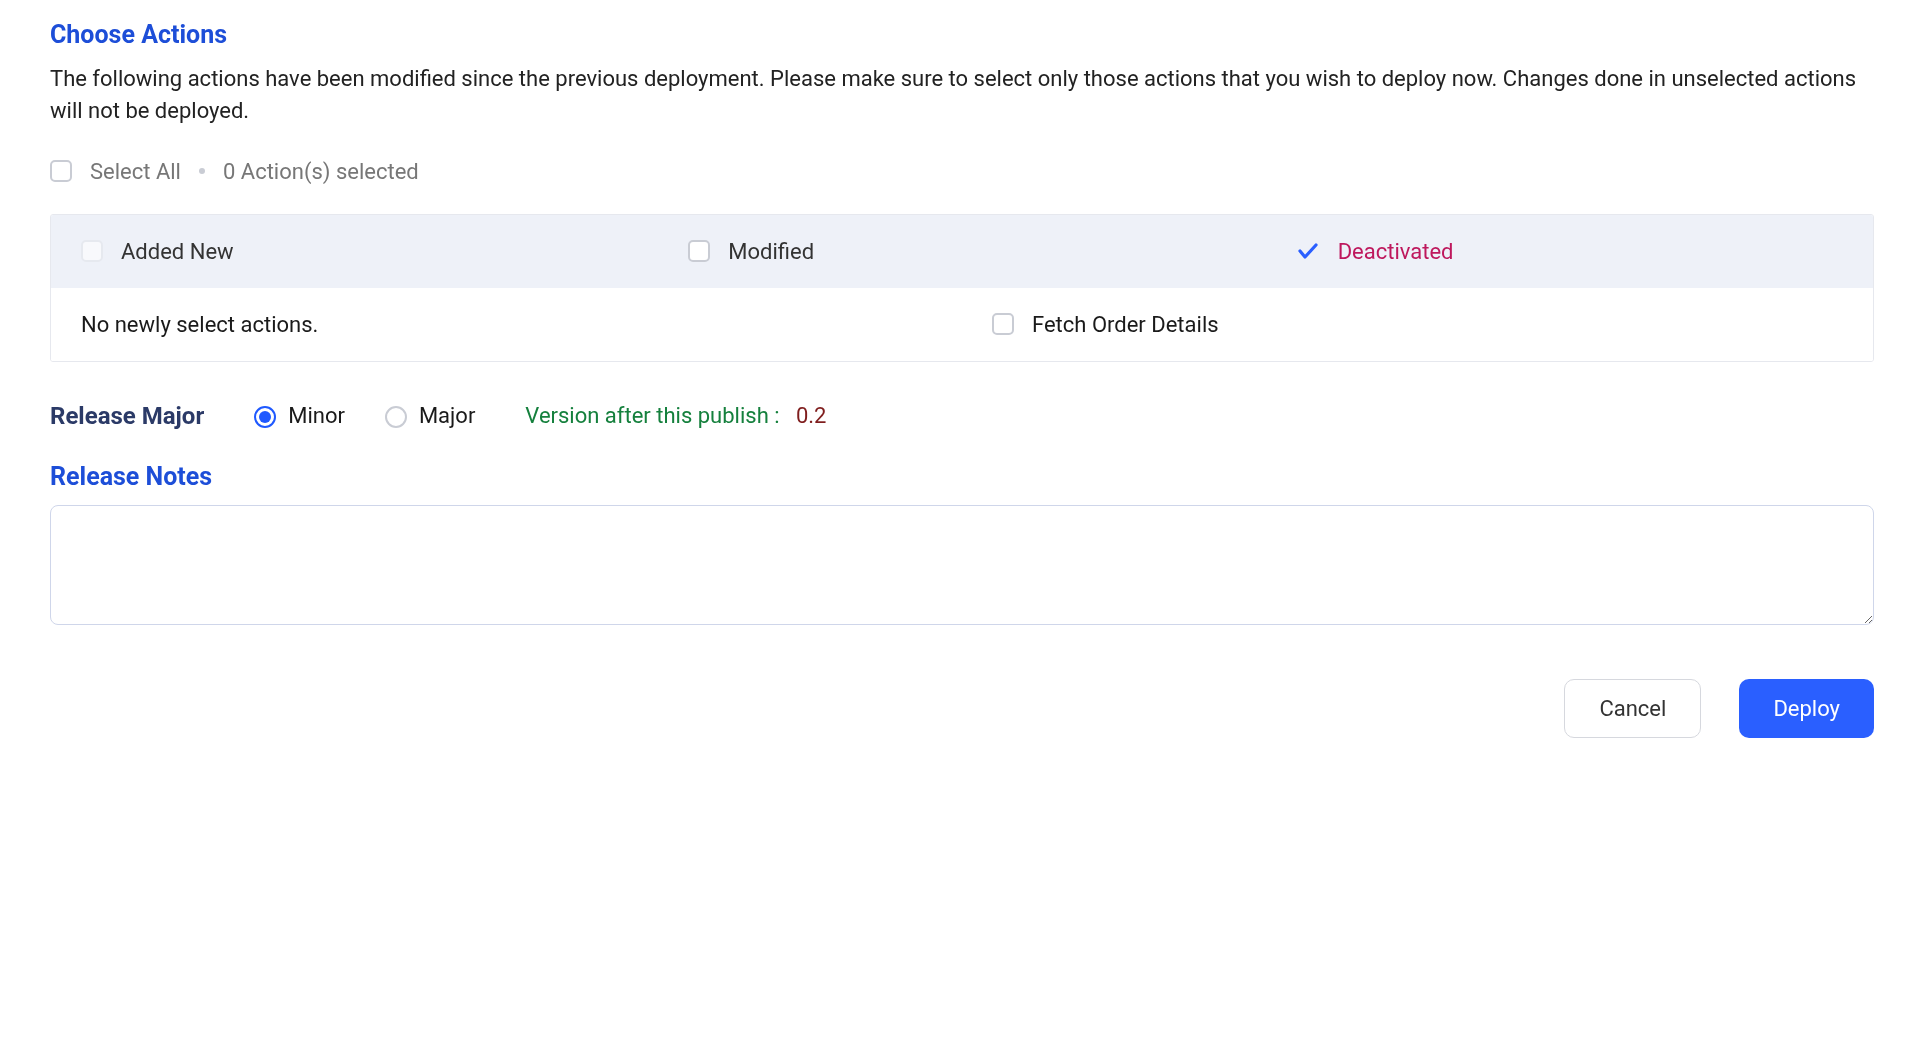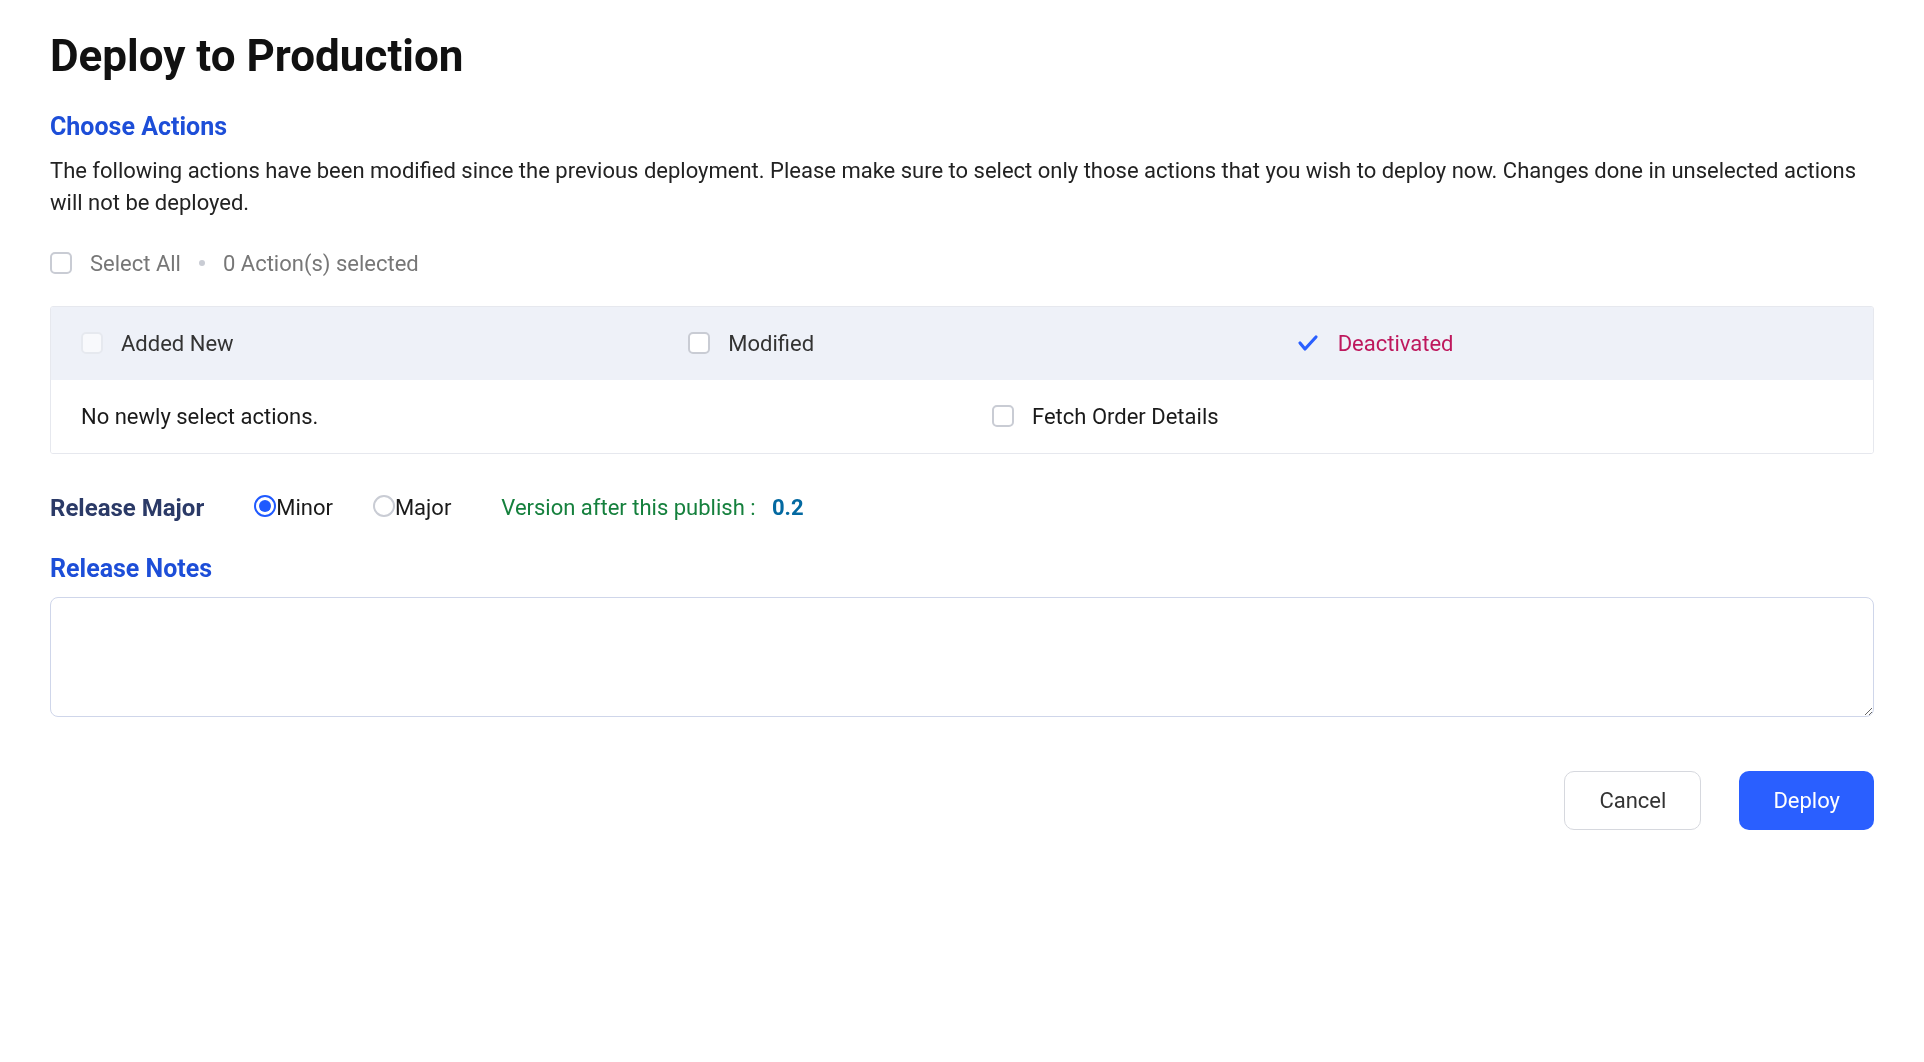--- a/index.html
+++ b/index.html
@@ -112,22 +112,22 @@
       font-weight: 700;
       color: #2b3a67;
     }
     .radio-group {
       display: flex;
       align-items: center;
       gap: 40px;
     }
     .radio-item {
       display: flex;
-      align-items: flex-start;
-      gap: 0;
+      align-items: flex-end;
+      gap: 12px;
       cursor: pointer;
     }
     .radio {
       width: 22px;
       height: 22px;
       border: 2px solid #c9ccd4;
       border-radius: 50%;
       display: inline-flex;
       justify-content: center;
       align-items: center;
@@ -137,21 +137,21 @@
       border-color: #1f59ff;
     }
     .radio.selected::after {
       content: "";
       width: 12px;
       height: 12px;
       background: #1f59ff;
       border-radius: 50%;
     }
     .version-label { color: #15803d; }
-    .version-value { color: #0369a1; font-weight: 700; }
+    .version-value { color: #7f1d1d; font-weight: 400; }
     .notes-textarea {
       width: 100%;
       min-height: 120px;
       border: 1px solid #cfd6ea;
       border-radius: 8px;
       padding: 16px;
       font-size: 20px;
       font-family: inherit;
       resize: vertical;
       margin-bottom: 50px;
@@ -176,21 +176,20 @@
     }
     .btn-deploy {
       background: #2a5fff;
       color: #fff;
     }
   </style>
 </head>
 <body>
 
 <div class="container">
-  <h1 class="page-title">Deploy to Production</h1>
 
   <h2 class="section-heading">Choose Actions</h2>
   <p class="description">The following actions have been modified since the previous deployment. Please make sure to select only those actions that you wish to deploy now. Changes done in unselected actions will not be deployed.</p>
 
   <div class="select-row">
     <span class="checkbox"></span>
     <span>Select All</span>
     <span class="bullet"></span>
     <span>0 Action(s) selected</span>
   </div>

